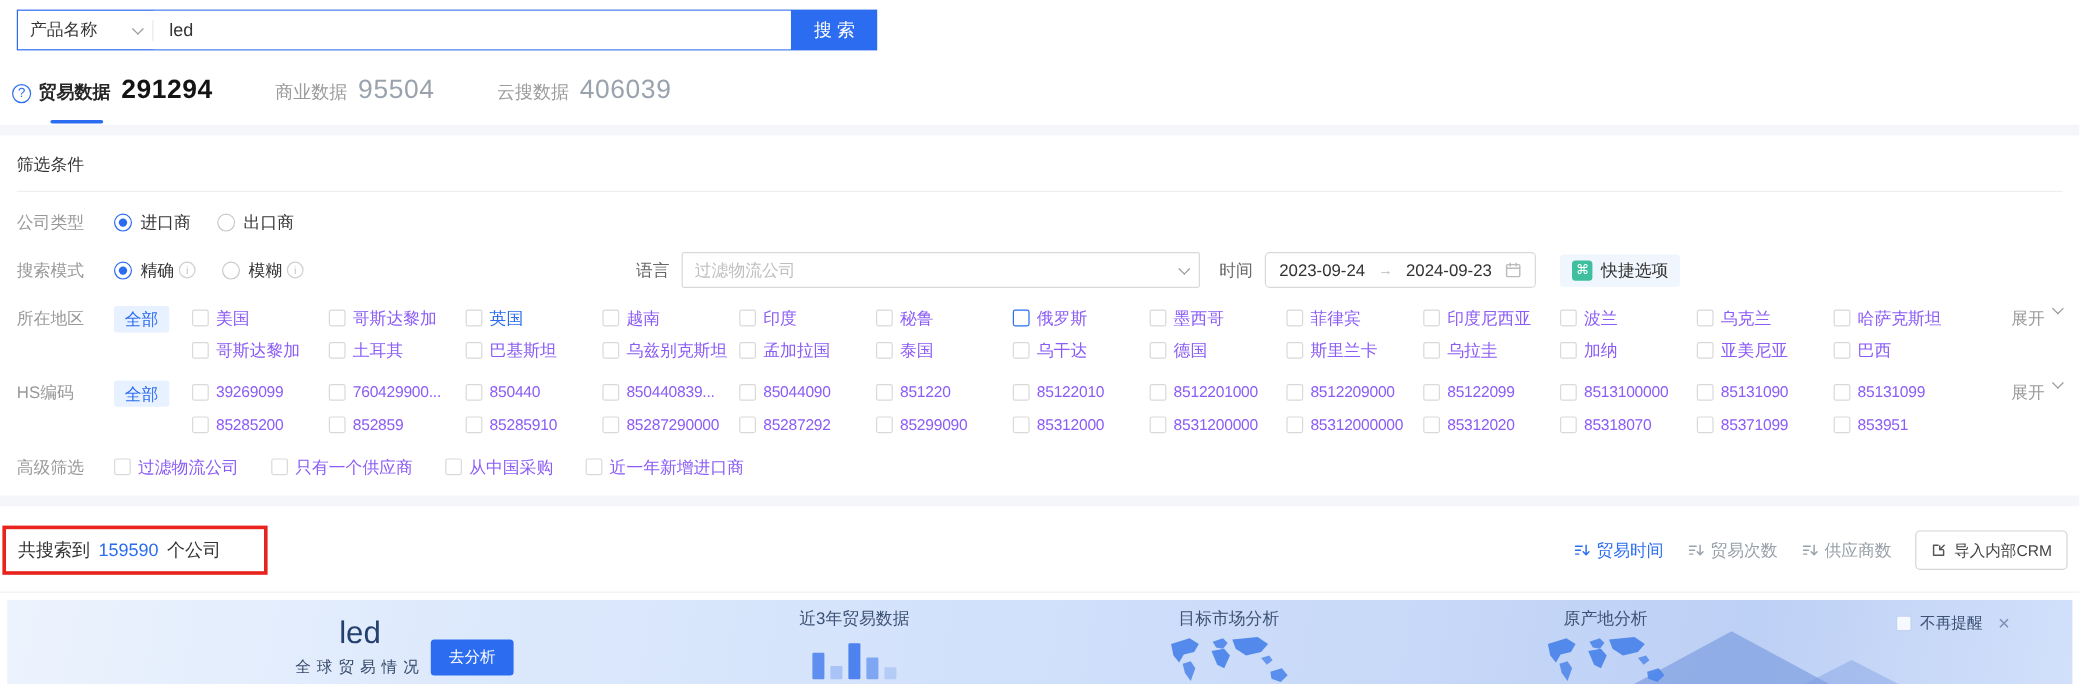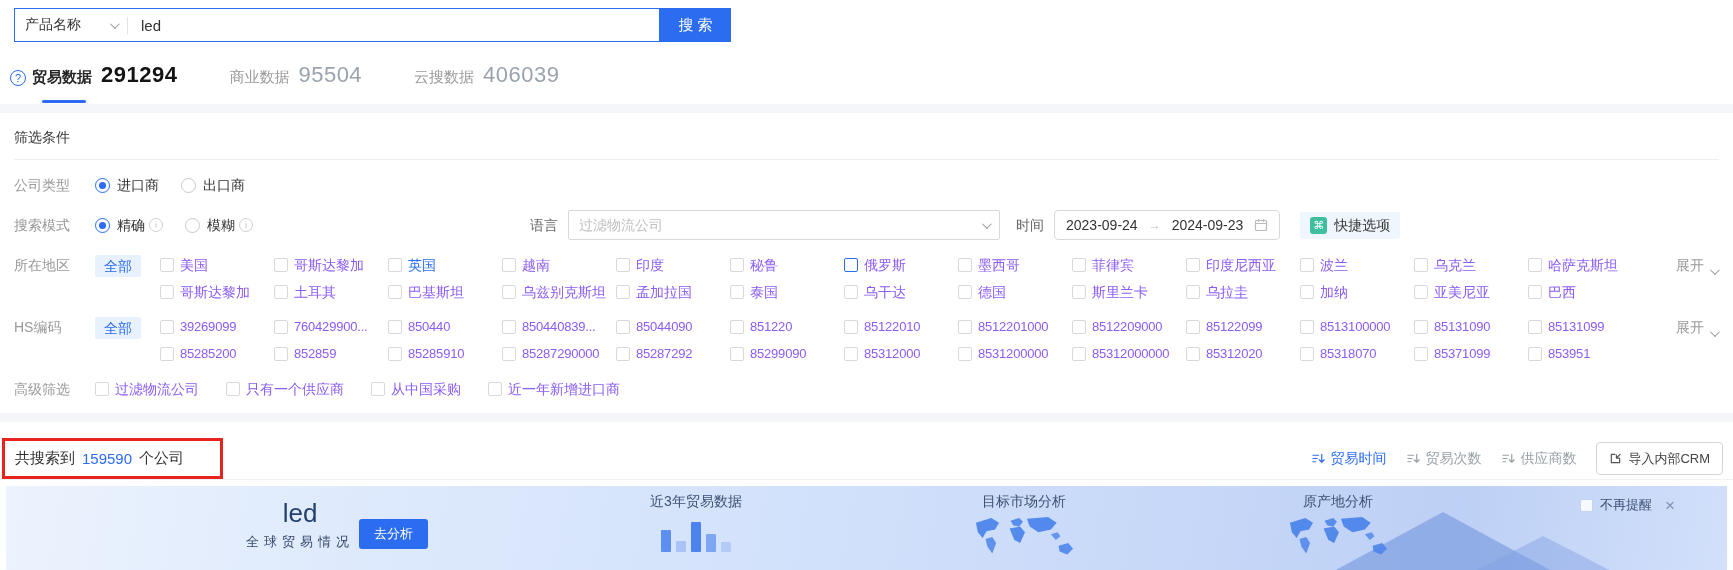--- a/index.html
+++ b/index.html
@@ -74,26 +74,26 @@
     border-radius:2px; cursor:pointer; }
   .check-grid { display:grid; grid-template-columns:repeat(13,114px); row-gap:7px; }
   .chk { display:flex; align-items:center; gap:6px; cursor:pointer; }
   .chk-box { width:14px; height:14px; border:1px solid #d9d9d9; border-radius:2px;
     background:#fff; flex-shrink:0; }
   .chk-label { color:#8b5cf6; white-space:nowrap; }
   .hs .chk-label { font-size:13px; letter-spacing:-.2px; }
   .chk[data-state="text-blue"] .chk-label { color:#2b6cf0; }
   .chk[data-state="box-blue"] .chk-box { border-color:#2b6cf0; }
   .expand-link { margin-left:auto; color:#999; white-space:nowrap; cursor:pointer;
-    display:flex; align-items:flex-end; gap:6px; padding-right:2px; }
+    display:flex; align-items:flex-start; gap:6px; padding-right:2px; }
   .adv-items { display:flex; gap:27px; }
 
   
   .result-bar { background:#fff; display:flex; align-items:center; justify-content:space-between;
-    padding:16px 10px 0 2px; border-bottom:1px solid #eef1f5; }
+    padding:16px 10px 14px 2px; border-bottom:1px solid #eef1f5; }
   .result-annotation { border:3px solid #e8231d; padding:8px 36px 8px 10px; font-size:15px;
     display:flex; align-items:center; }
   .r-count { color:#2b6cf0; margin:0 7px; }
   .result-controls { display:flex; align-items:center; }
   .sorts { display:flex; align-items:center; gap:21px; }
   .sort-item { display:flex; align-items:center; gap:5px; color:#98a0a8; cursor:pointer;
     font-size:14px; }
   .sort-item[data-state="active"] { color:#2b6cf0; }
   .sort-item svg { display:block; }
   .crm-btn { margin-left:20px; height:33px; border:1px solid #d5d5d5; border-radius:4px;
@@ -110,21 +110,21 @@
   .tri2 { left:1455px; border-left:82px solid transparent; border-right:82px solid transparent;
     border-bottom:42px solid rgba(128,159,226,.45); }
   .kw-block { position:absolute; left:238px; top:13px; width:112px; text-align:center; }
   .kw { font-size:26px; color:#24406e; line-height:28px; }
   .kw-sub { font-size:13px; color:#374a6b; letter-spacing:5px; margin-top:6px; white-space:nowrap; }
   .analyze-btn { position:absolute; left:353px; top:33px; background:#2b6cf0; color:#fff;
     border:none; border-radius:3px; font-size:13px; padding:6px 15px; cursor:pointer;
     font-family:inherit; }
   .bn-sec { position:absolute; top:7px; width:160px; text-align:center; }
   .bn-label { font-size:14px; color:#3b5173; }
-  .sec-chart { left:610px; }
+  .sec-chart { left:626px; }
   .bars { display:flex; align-items:flex-end; justify-content:center; gap:5px; margin-top:9px;
     height:32px; }
   .bars i { display:block; width:10px; border-radius:1px; }
   .sec-market { left:938px; }
   .sec-origin { left:1252px; }
   .map { margin-top:4px; }
   .dismiss { position:absolute; right:52px; top:10px; display:flex; align-items:center; gap:7px;
     color:#3b5173; font-size:13px; }
   .dm-box { width:13px; height:13px; background:#f6f9ff; border:1px solid #c3d3f0;
     border-radius:2px; cursor:pointer; }

